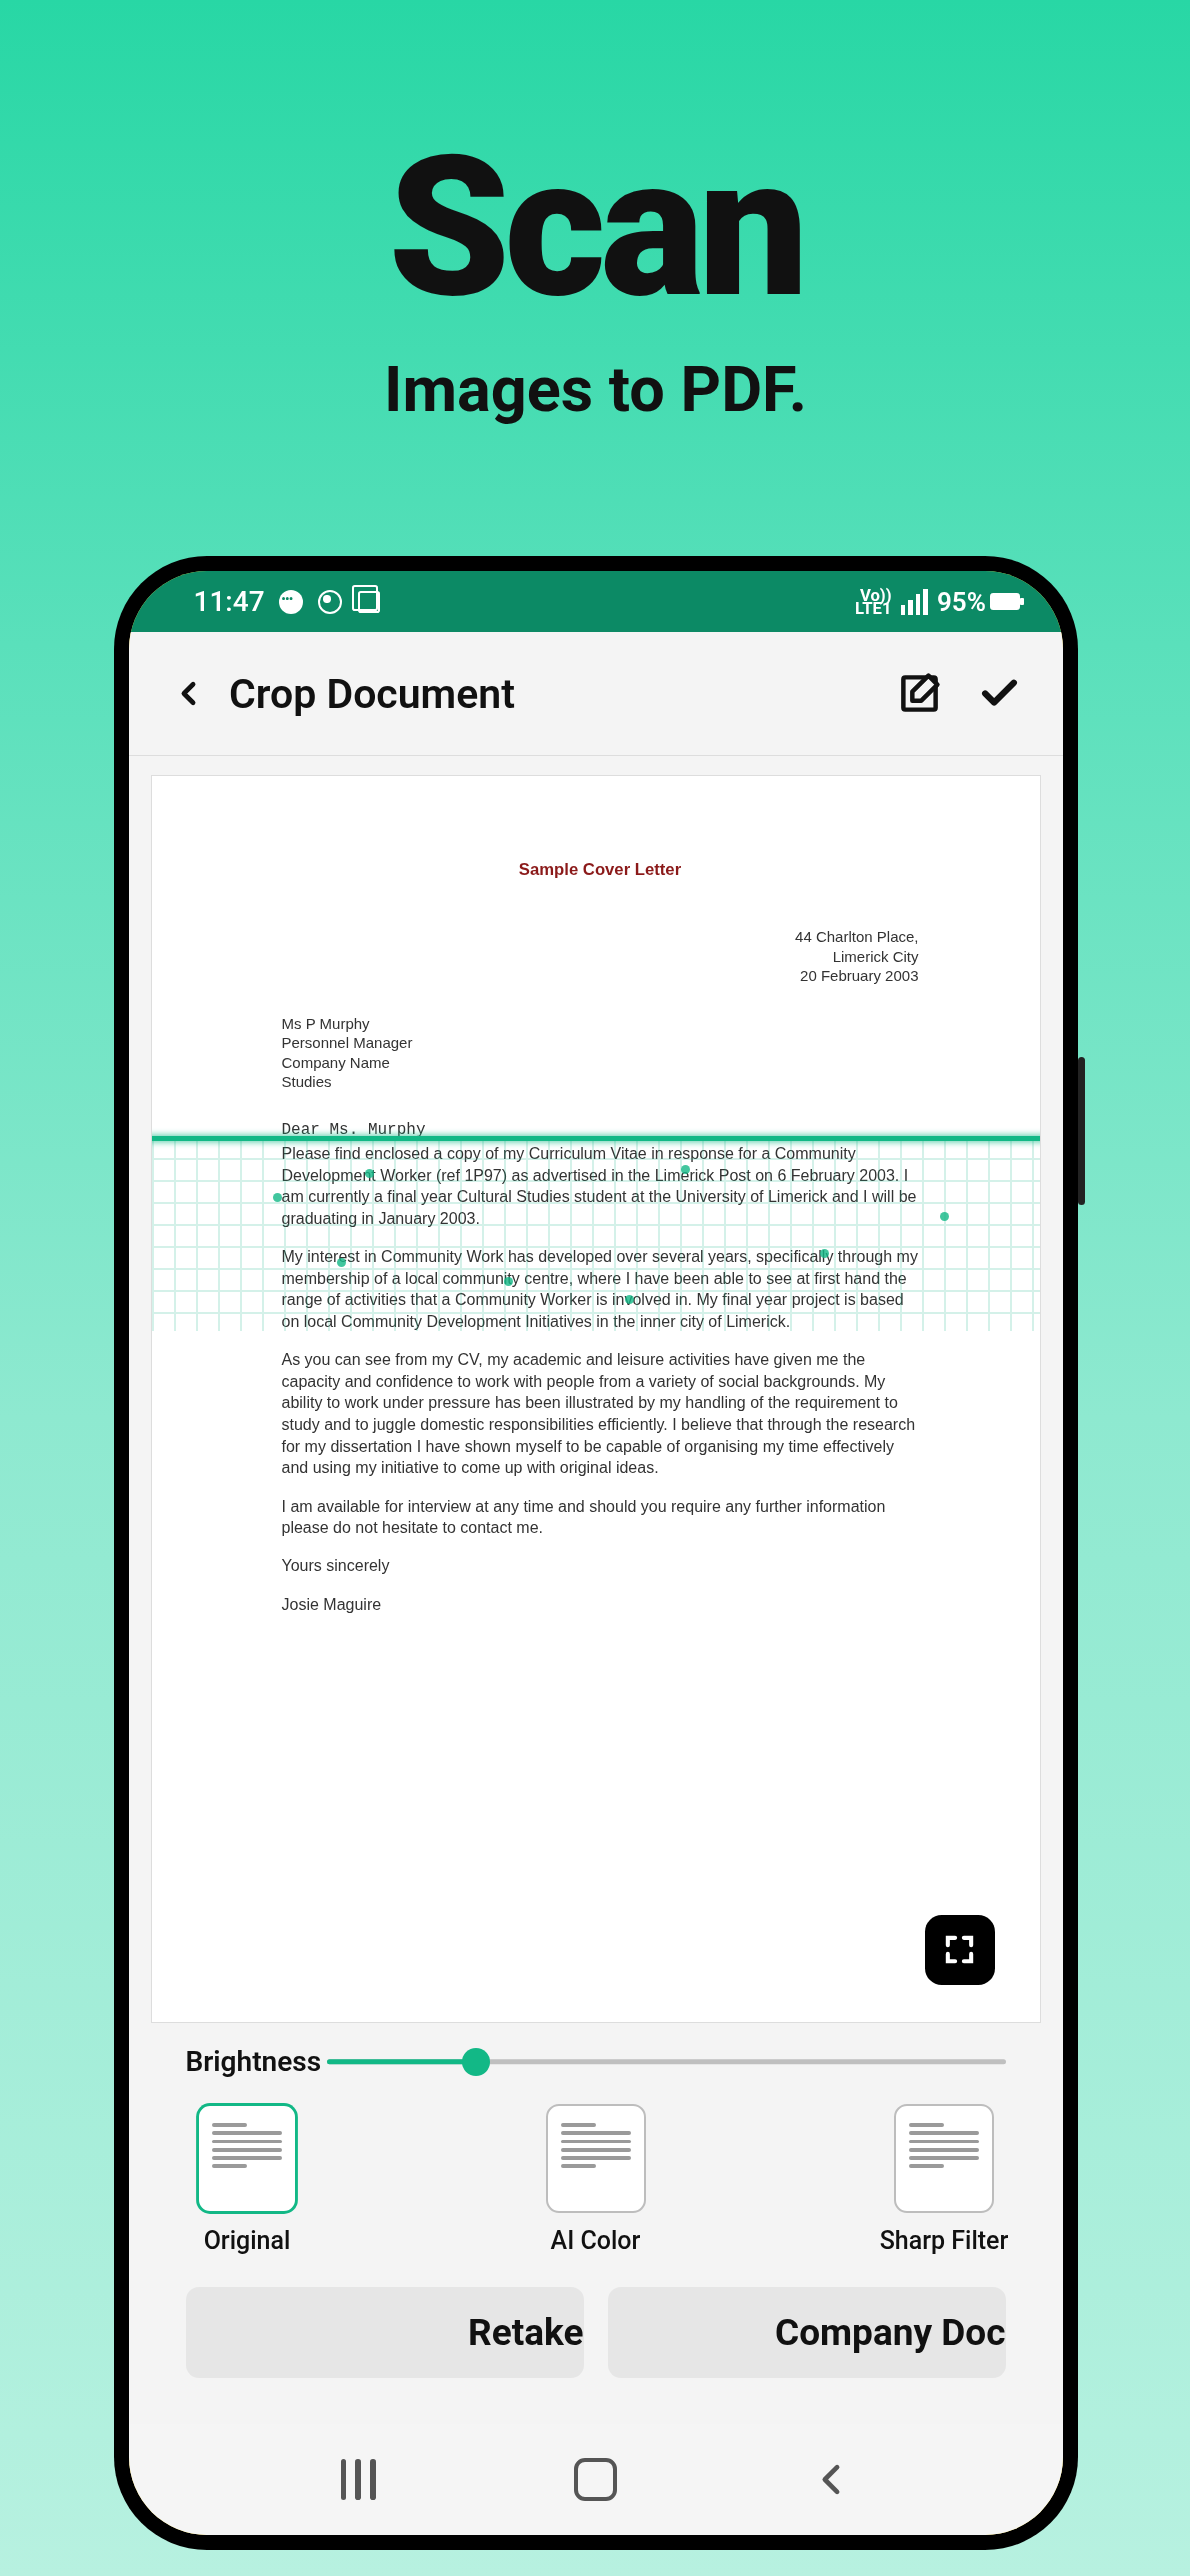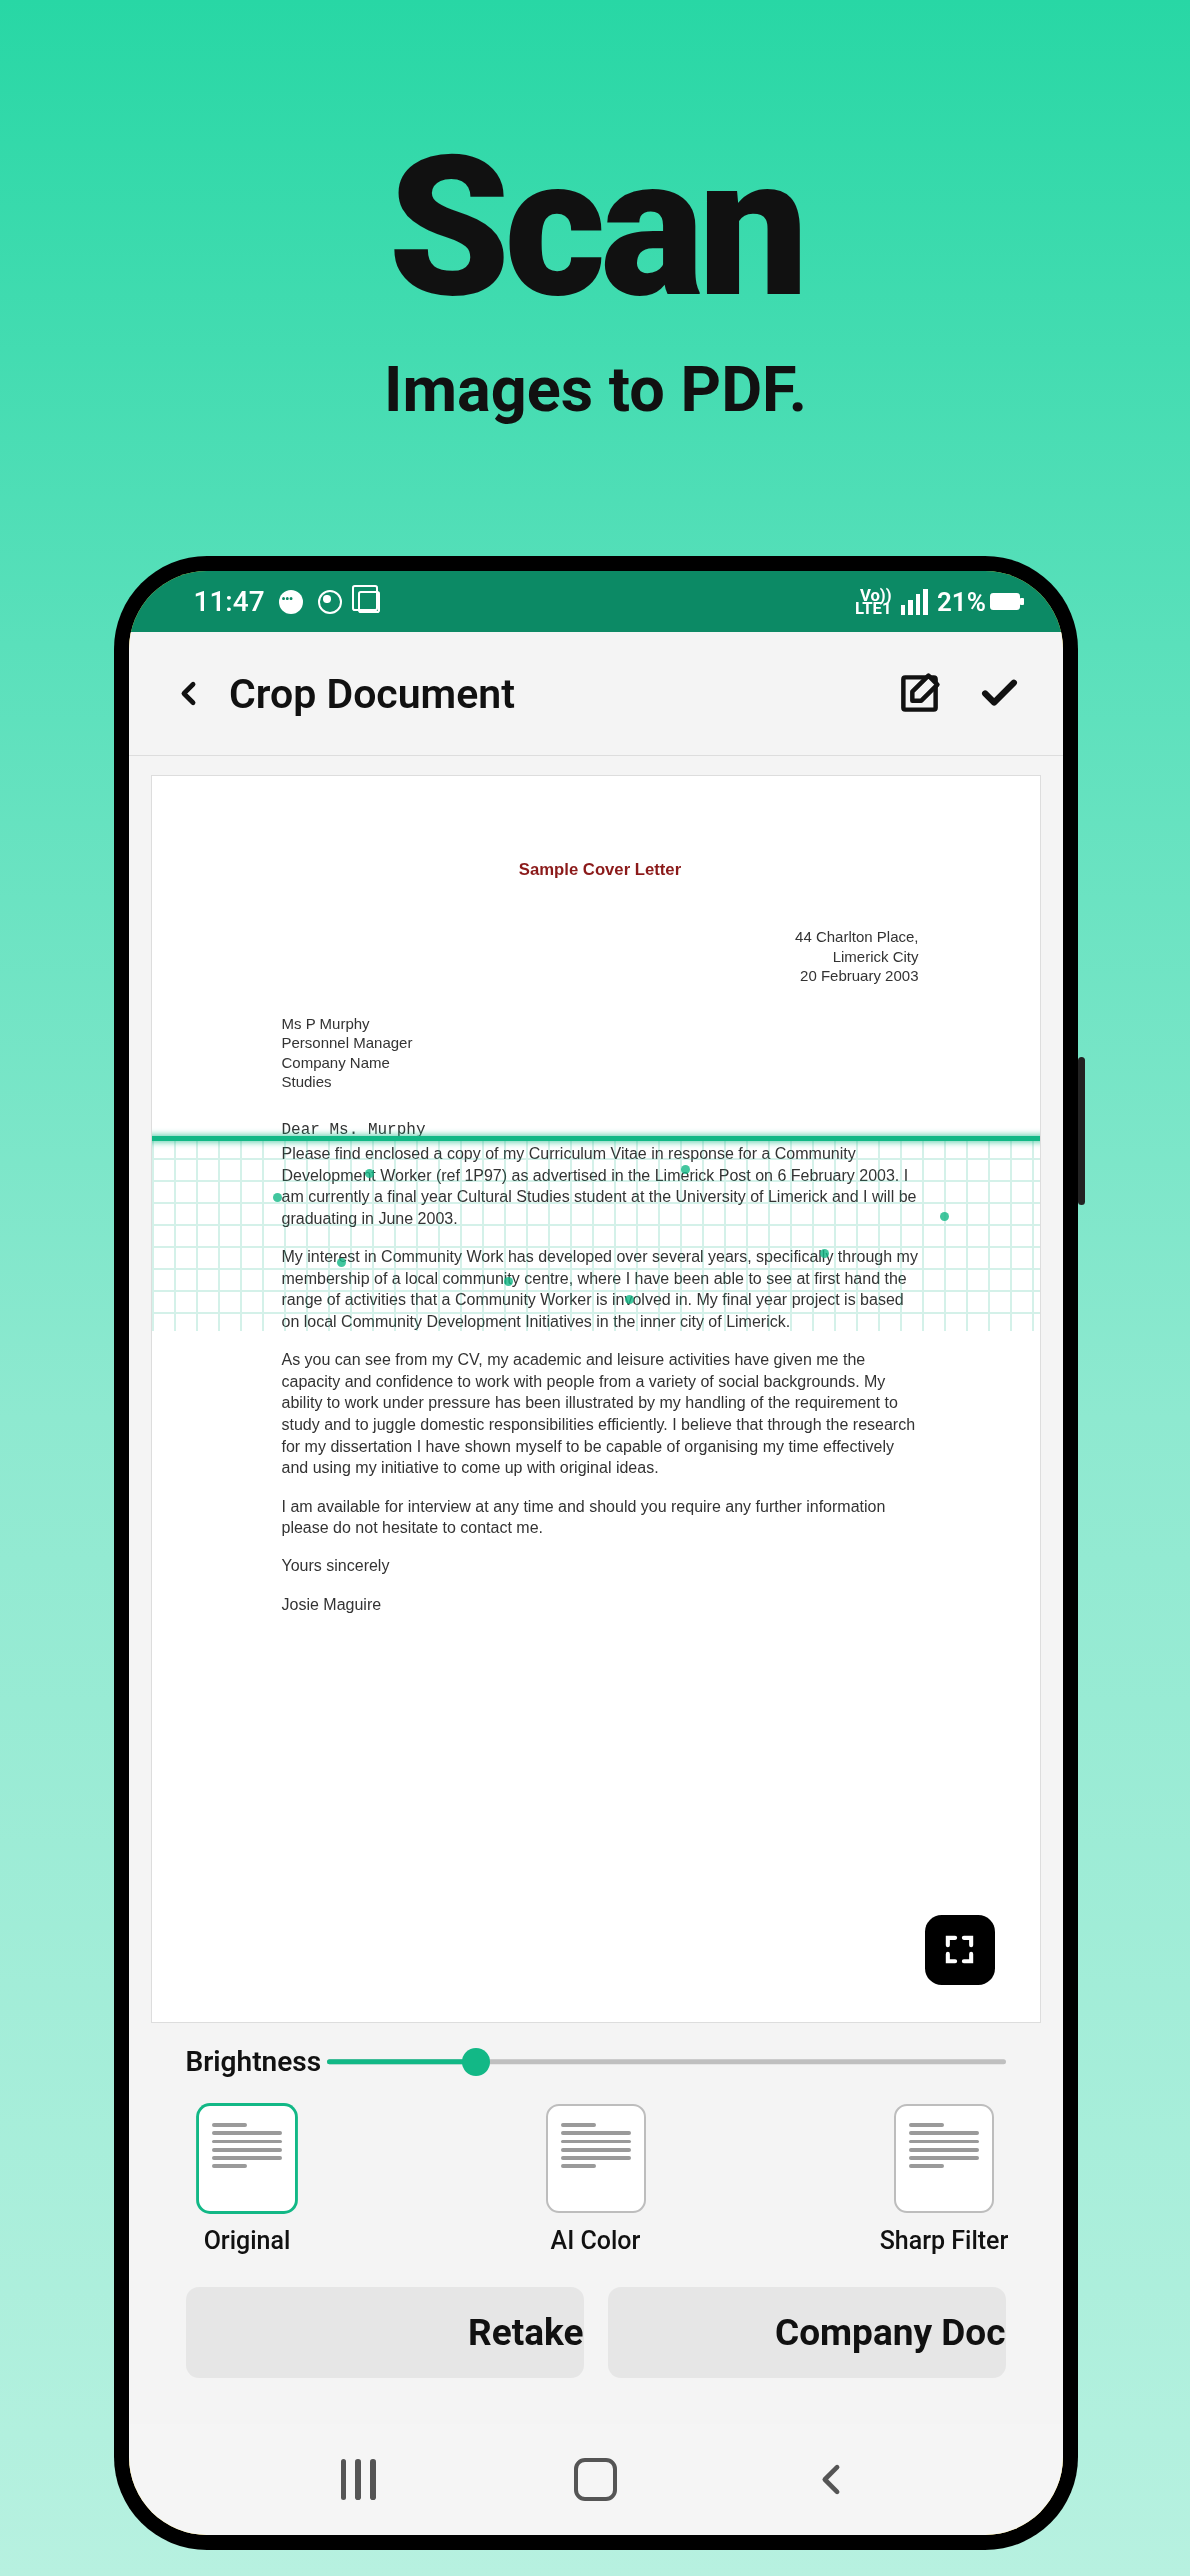--- a/index.html
+++ b/index.html
@@ -283,21 +283,21 @@
       <div class="sb-right">
         <span class="sb-lte" style="white-space:pre; text-align:right;">Vo))
 LTE1</span>
         <span class="sb-signal">
             <span></span>
             <span></span>
             <span></span>
             <span></span>
           </span>
         <span class="sb-batt">
-          <span>21%</span>
+          <span>95%</span>
           <span class="sb-batt-shape"></span>
         </span>
       </div>
     </div>
 
     <div class="app-header">
       <div class="back">
         <svg viewBox="0 0 24 24" width="37" height="37" fill="none" stroke="#111" stroke-width="3" stroke-linecap="round" stroke-linejoin="round">
             <polyline points="15 18 9 12 15 6"></polyline>
           </svg>
@@ -326,21 +326,21 @@
             <div>Limerick City</div>
             <div>20 February 2003</div>
           </div>
           <div class="doc-addr-left">
             <div>Ms P Murphy</div>
             <div>Personnel Manager</div>
             <div>Company Name</div>
             <div>Studies</div>
           </div>
           <div class="doc-salute">Dear Ms. Murphy</div>
-          <div class="doc-para">Please find enclosed a copy of my Curriculum Vitae in response for a Community Development Worker (ref 1P97) as advertised in the Limerick Post on 6 February 2003.  I am currently a final year Cultural Studies student at the University of Limerick and I will be graduating in June 2003.</div>
+          <div class="doc-para">Please find enclosed a copy of my Curriculum Vitae in response for a Community Development Worker (ref 1P97) as advertised in the Limerick Post on 6 February 2003.  I am currently a final year Cultural Studies student at the University of Limerick and I will be graduating in January 2003.</div>
           <div class="doc-para">My interest in Community Work has developed over several years, specifically through my membership of a local community centre, where I have been able to see at first hand the range of activities that a Community Worker is involved in.  My final year project is based on local Community Development Initiatives in the inner city of Limerick.</div>
           <div class="doc-para">As you can see from my CV, my academic and leisure activities have given me the capacity and confidence to work with people from a variety of social backgrounds. My ability to work under pressure has been illustrated by my handling of the requirement to study and to juggle domestic responsibilities efficiently. I believe that through the research for my dissertation I have shown myself to be capable of organising my time effectively and using my initiative to come up with original ideas.</div>
           <div class="doc-para">I am available for interview at any time and should you require any further information please do not hesitate to contact me.</div>
           <div class="doc-para">Yours sincerely</div>
           <div class="doc-sig">Josie Maguire</div>
         </div>
 
         <div class="scan-grid"></div>
         <div class="scan-line"></div>
         <div class="scan-dot" style="top:417px; left:121px;"></div>

